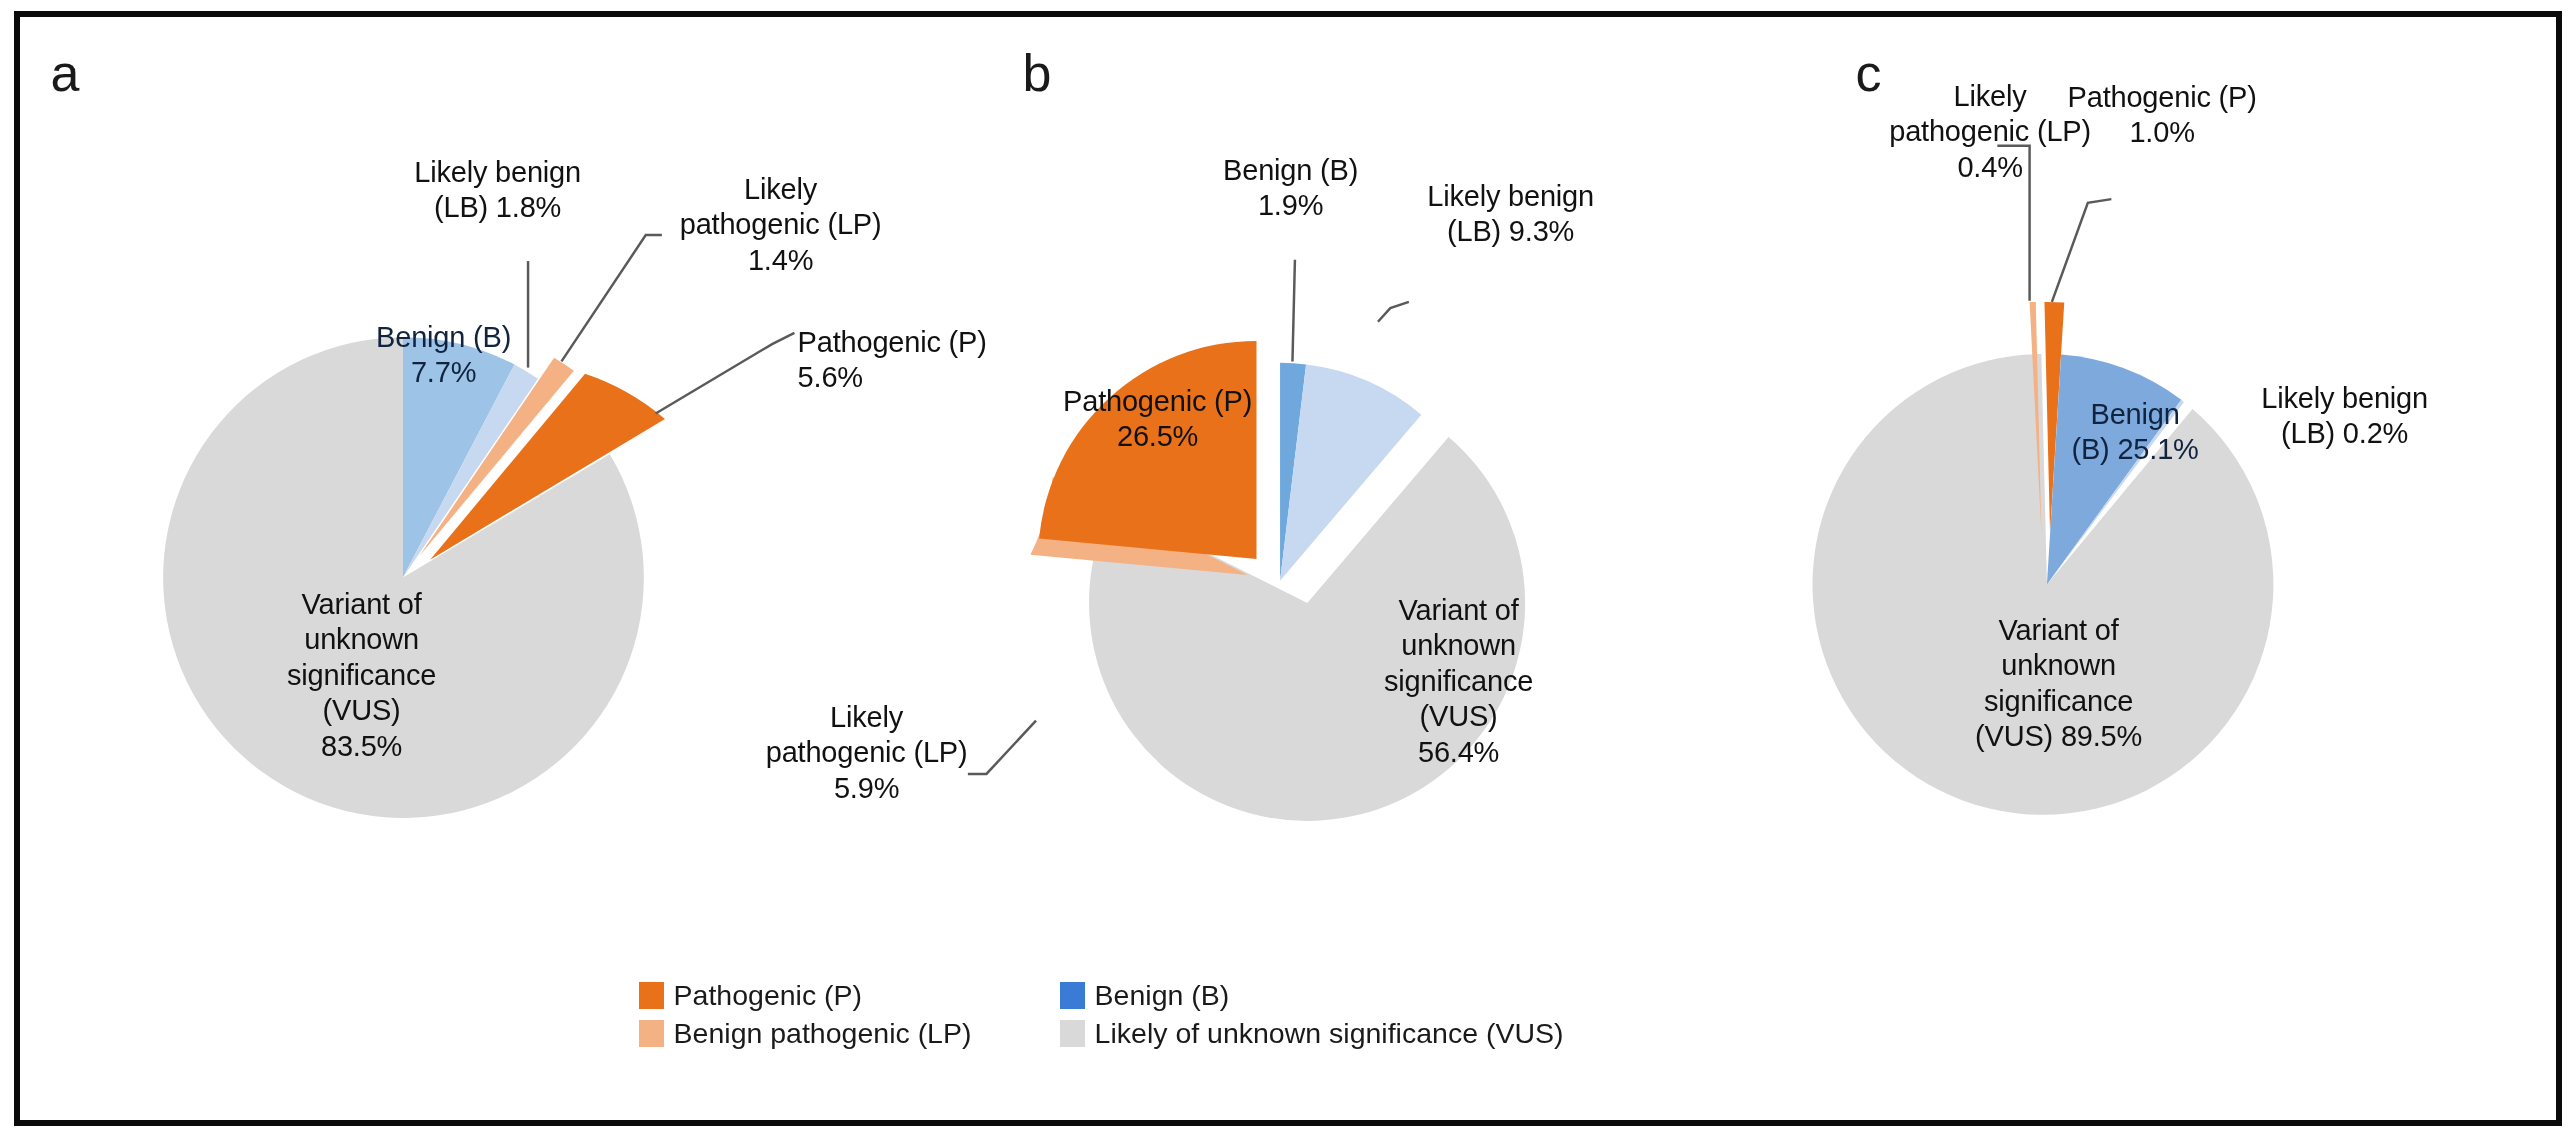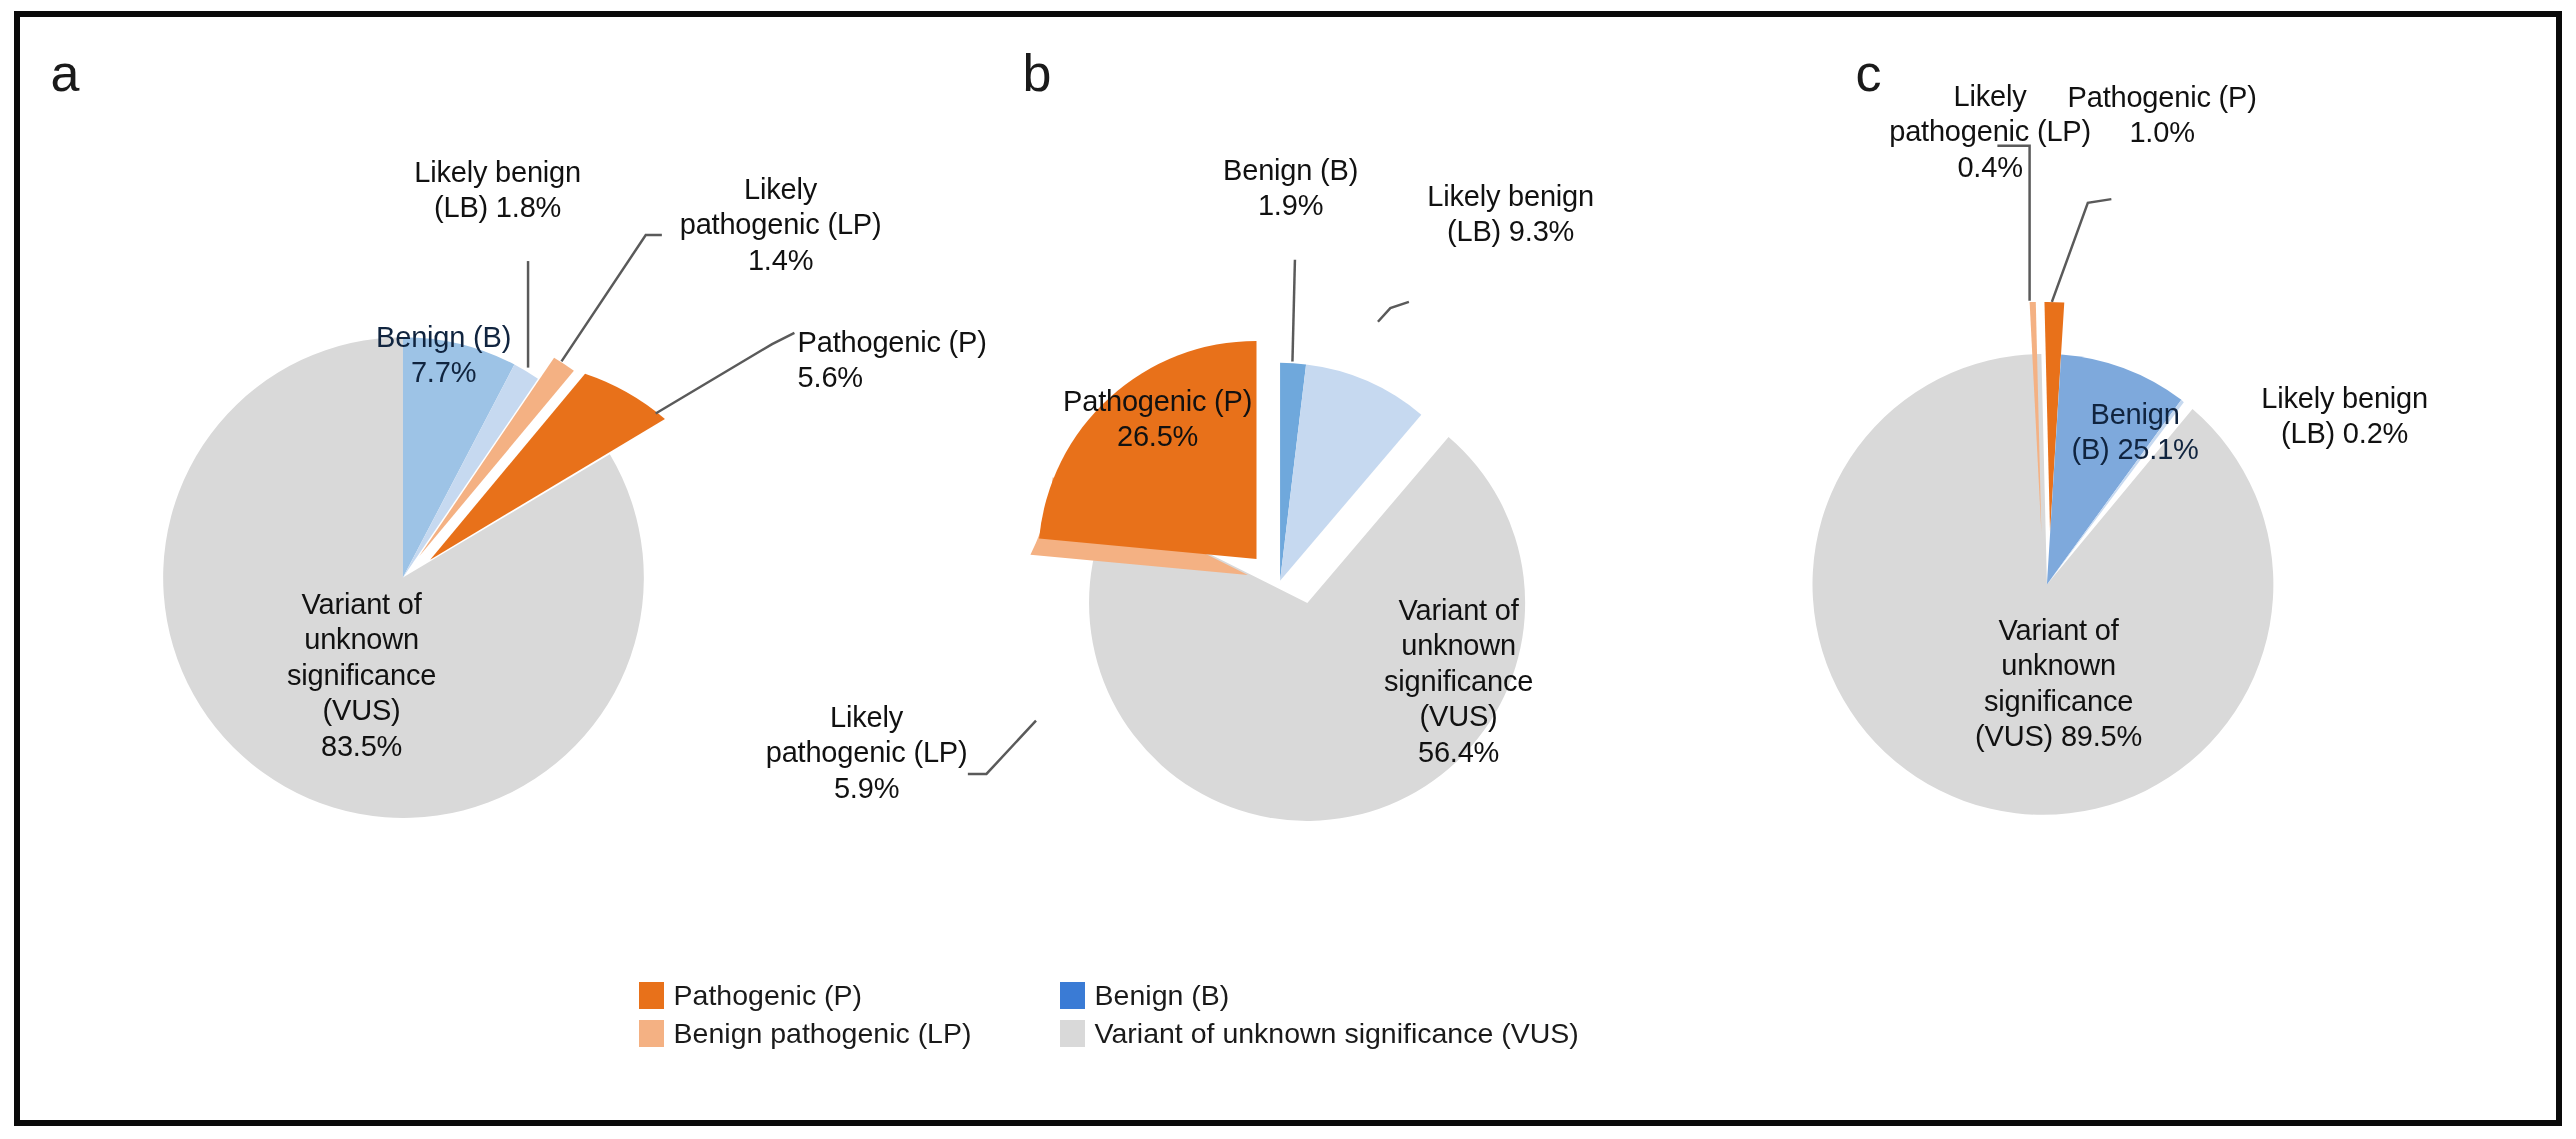--- a/index.html
+++ b/index.html
@@ -191,20 +191,20 @@
           <span class="legend-text">Benign pathogenic (LP)</span>
         </div>
       </div>
       <div class="legend-col" style="left:421px;">
         <div class="legend-row">
           <span class="legend-swatch" style="background:#3A7BD5;"></span>
           <span class="legend-text">Benign (B)</span>
         </div>
         <div class="legend-row">
           <span class="legend-swatch" style="background:#D9D9D9;"></span>
-          <span class="legend-text">Variant of unknown significance (VUS)</span>
+          <span class="legend-text">Likely of unknown significance (VUS)</span>
         </div>
       </div>
     </div>
 
   </div>
 </div>
 
 
 </body></html>

